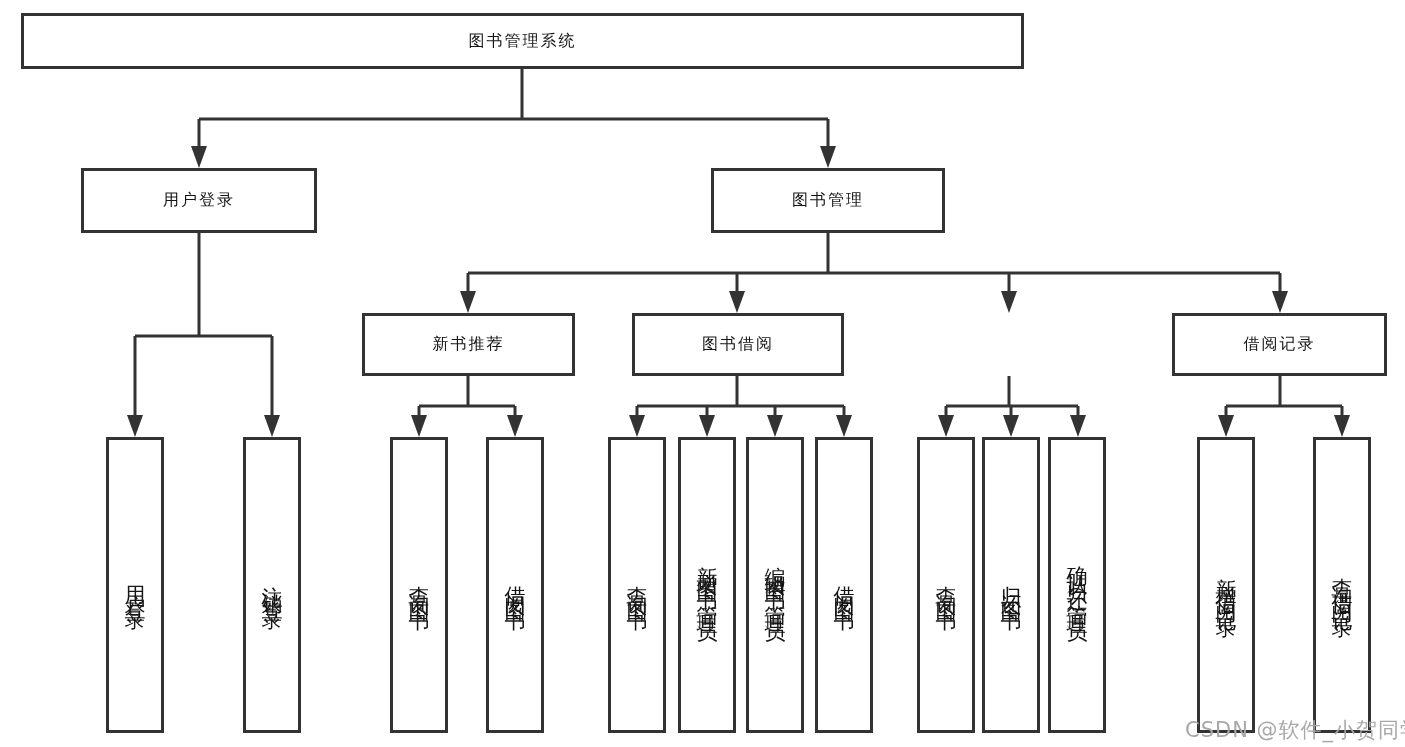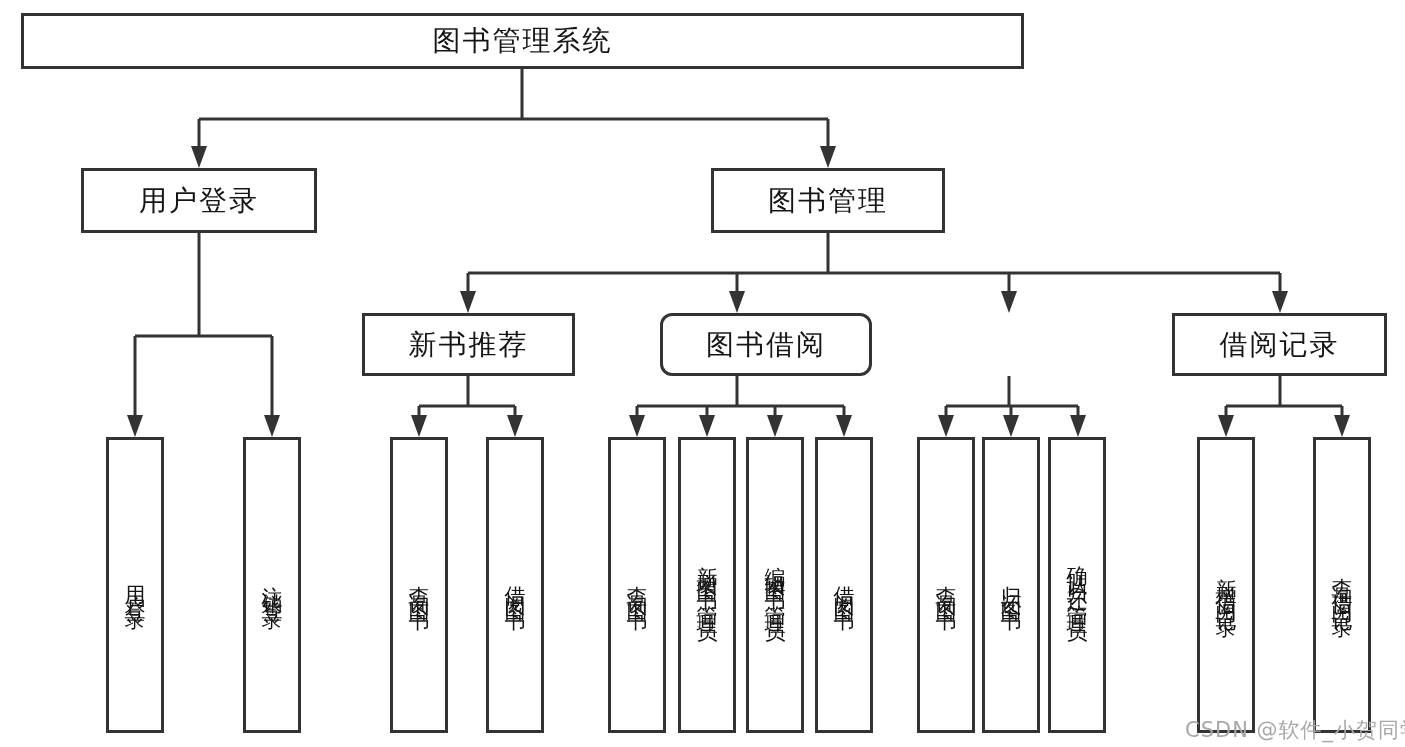--- a/index.html
+++ b/index.html
@@ -21,41 +21,41 @@
     width: 1405px; height: 747px;
   }
   .node {
     position: absolute;
     border: 3px solid #333333;
     background: #ffffff;
     display: flex;
     align-items: center;
     justify-content: center;
     color: #151515;
-    font-size: 28px;
+    font-size: 16px;
     letter-spacing: 2px;
     box-sizing: content-box;
     white-space: nowrap;
   }
   .vnode {
     writing-mode: vertical-lr;
     text-orientation: mixed;
     top: 437px;
     width: 52px;
     height: 290px;
     font-size: 21px;
     letter-spacing: 8px;
     white-space: nowrap;
   }
   
   #n-root            { left: 21px;   top: 13px;  width: 997px; height: 50px; }
   #n-user-login      { left: 81px;   top: 168px; width: 230px; height: 59px; }
   #n-book-mgmt       { left: 711px;  top: 168px; width: 228px; height: 59px; }
   #n-new-book        { left: 362px;  top: 313px; width: 207px; height: 57px; }
-  #n-book-borrow     { left: 660px;  top: 313px; width: 206px; height: 57px; border-radius: 12px; }
+  #n-book-borrow     { left: 632px;  top: 313px; width: 206px; height: 57px; }
   #n-current-borrow  { left: 902px;  top: 313px; width: 209px; height: 57px; }
   #n-borrow-records  { left: 1172px; top: 313px; width: 209px; height: 57px; }
   
   #l-user-login      { left: 106px; }
   #l-logout          { left: 243px; }
   #l-query-books-a   { left: 390px; }
   #l-borrow-books-a  { left: 486px; }
   #l-query-books-b   { left: 608px; }
   #l-add-books       { left: 678px; }
   #l-edit-books      { left: 746px; }

